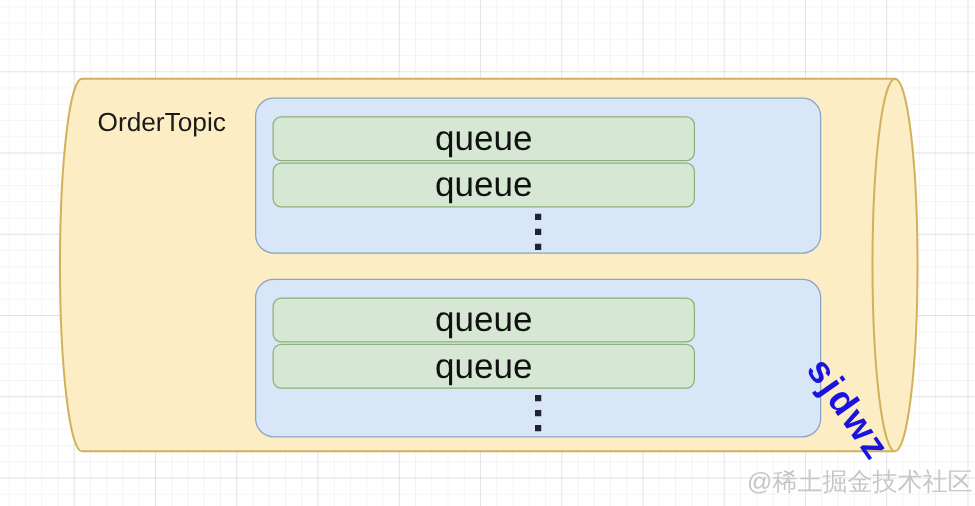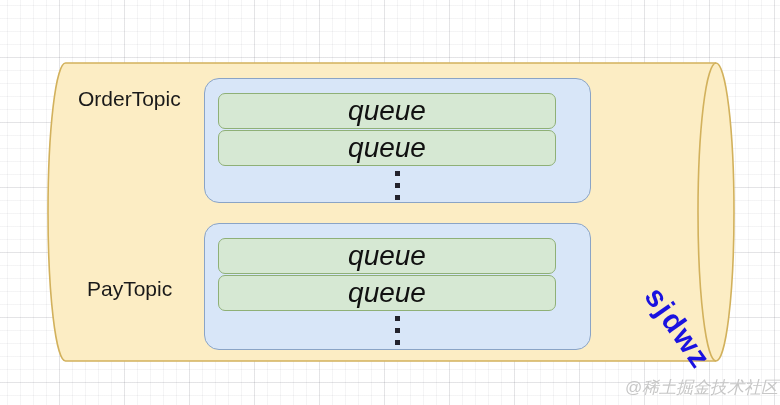--- a/index.html
+++ b/index.html
@@ -21,26 +21,25 @@
   .cyl-svg{position:absolute;left:0;top:0;}
   .topic-label{
     position:absolute;
     font-size:21px;line-height:24px;color:#1a1a1a;
     white-space:nowrap;
     text-align:right;
   }
   .label-order{left:78px;top:87px;}
   .label-pay{left:87px;top:277px;}
   .topic-box{
-    position:absolute;left:204px;width:387px;
+    position:absolute;left:204px;width:453px;
     background:#d8e6f8;
     border:1px solid #8aa4c6;
     border-radius:15px;
     box-sizing:border-box;
-    font-style:italic;
   }
   .topic-box-1{top:78px;height:125px;}
   .topic-box-2{top:223px;height:127px;}
   .queue-box{
     position:absolute;left:13px;width:338px;height:36px;
     background:#d6e8d3;
     border:1px solid #8fb077;
     border-radius:7px;
     box-sizing:border-box;
     display:flex;align-items:center;justify-content:center;
@@ -67,37 +66,35 @@
   .signature{
     position:absolute;left:608px;top:308px;width:140px;height:40px;
     display:flex;align-items:center;justify-content:center;
     transform:rotate(55deg);
     font-size:30px;font-weight:600;letter-spacing:2px;
     color:#1a12e0;
     white-space:nowrap;
   }
   .watermark{
     position:absolute;right:2px;bottom:6px;
-    font-size:17px;color:#c7c7c7;
+    font-size:20px;color:#c7c7c7;
     white-space:nowrap;
-    font-style:italic;
   }
 </style>
 </head>
 <body>
 
 <div class="canvas">
 
   <svg class="cyl-svg" width="780" height="405" viewBox="0 0 780 405">
     <path d="M 65.5 63 H 716 A 18 149 0 0 1 716 361 H 65.5 A 17.5 149 0 0 1 65.5 63 Z" fill="#fcedc4" stroke="#d2b15c" stroke-width="1.6" stroke-linejoin="round"></path>
     <path d="M 716 63 A 18 149 0 0 0 716 361" fill="none" stroke="#d2b15c" stroke-width="1.6"></path>
   </svg>
 
   <div class="topic-label label-order">OrderTopic</div>
-  <div class="topic-label label-pay">PayTopic</div>
 
   <div class="topic-box topic-box-1">
     <div class="queue-box queue-1">queue</div>
     <div class="queue-box queue-2">queue</div>
     <div class="ellipsis">
       <span class="dot"></span>
         <span class="dot"></span>
         <span class="dot"></span>
     </div>
   </div>

